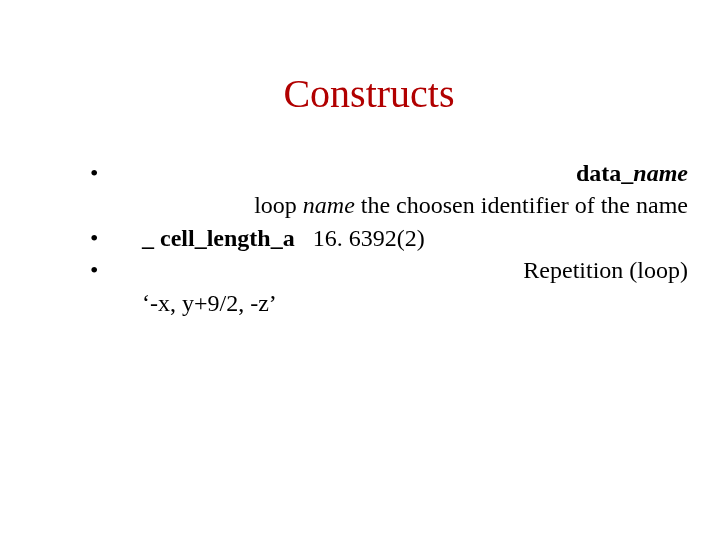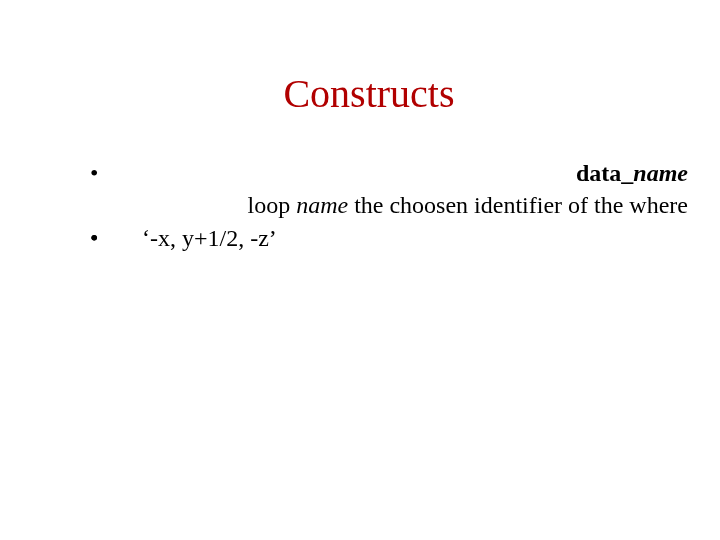--- a/index.html
+++ b/index.html
@@ -54,25 +54,29 @@
 <div class="slide">
   <h1 class="title">Constructs</h1>
 
   <ul class="bullets">
 
     <li>
       <span class="indent1">
         <span class="bold">data_</span><span class="bold ital">name</span>
       </span>
       <span class="indent1">
-        <span>loop </span><span class="ital">name</span><span> the choosen identifier of the where</span>
+        <span>loop </span><span class="ital">name</span><span> the choosen identifier of the name</span>
       </span>
     </li>
 
     <li>
+      <span class="indent2">
+        <span class="bold">_ cell_length_a</span><span style="white-space:pre">   16. 6392(2)</span>
+      </span>
     </li>
 
     <li>
-      <span class="indent2">‘-x, y+1/2, -z’</span>
+      <span class="indent1">Repetition (loop)</span>
+      <span class="indent2">‘-x, y+9/2, -z’</span>
     </li>
 
   </ul>
 </div>
 
 </body></html>

